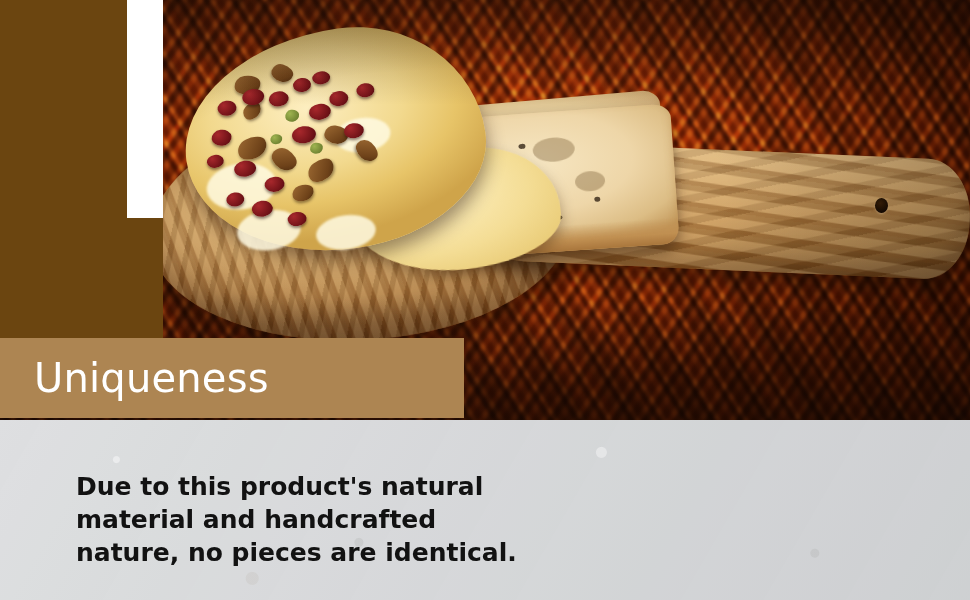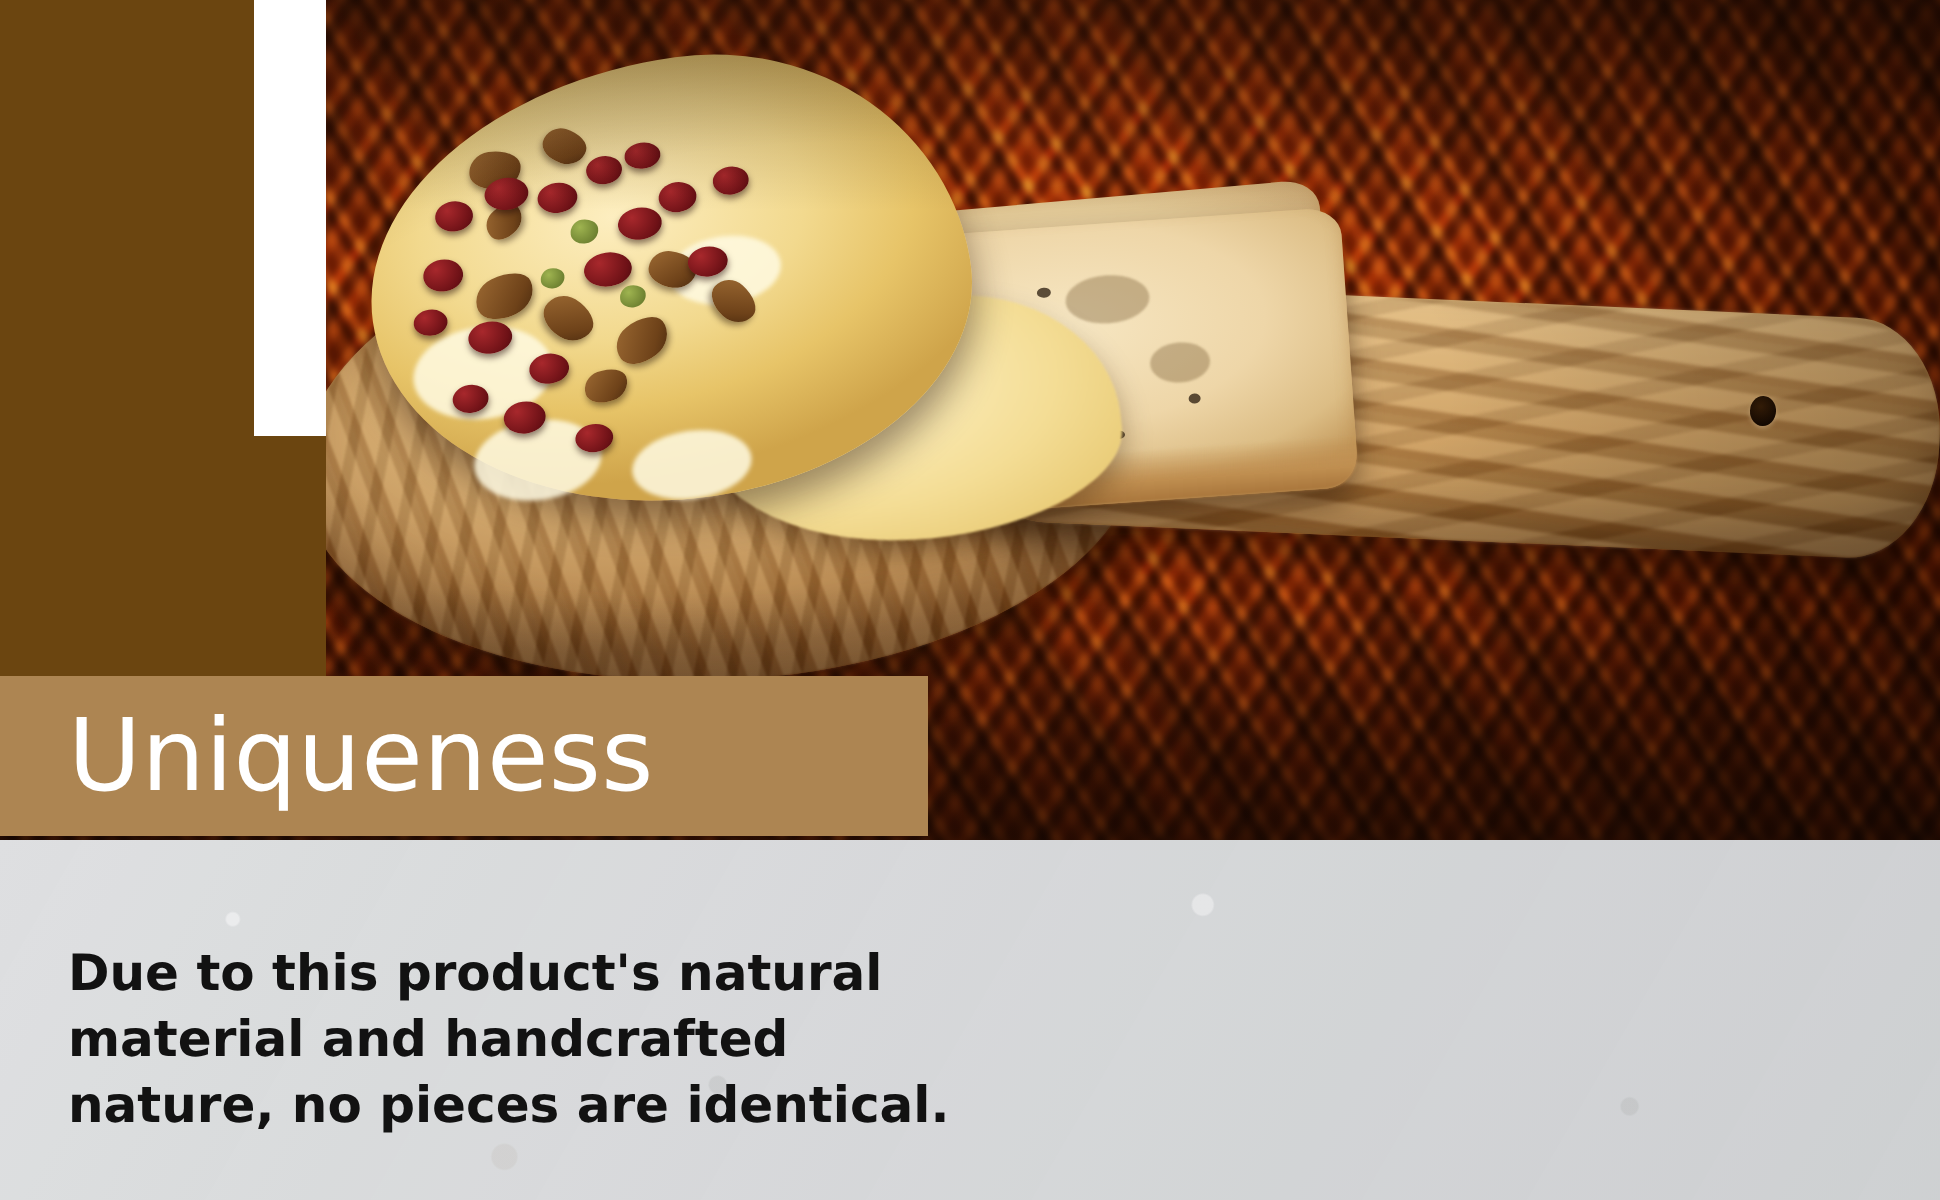--- a/index.html
+++ b/index.html
@@ -159,21 +159,21 @@
 
   
   .title-banner{
     position:absolute;left:0;top:338px;width:464px;height:80px;
     background:#ad8552;
     display:flex;align-items:center;
   }
   .title-text{
     margin-left:34px;
     color:#ffffff;
-    font-size:50px;
+    font-size:40px;
     font-weight:400;
     letter-spacing:.2px;
     line-height:1;
     font-family:"DejaVu Sans","Liberation Sans",sans-serif;
   }
 
   
   .bottom{
     position:absolute;left:0;top:420px;width:970px;height:180px;
     background:#d2d4d6;
@@ -183,21 +183,21 @@
     background-image:
       radial-gradient(circle at 12% 22%,rgba(255,255,255,.55) 0 3px,rgba(0,0,0,0) 4px),
       radial-gradient(circle at 37% 68%,rgba(150,150,150,.22) 0 4px,rgba(0,0,0,0) 5px),
       radial-gradient(circle at 62% 18%,rgba(255,255,255,.45) 0 5px,rgba(0,0,0,0) 6px),
       radial-gradient(circle at 84% 74%,rgba(140,140,140,.18) 0 4px,rgba(0,0,0,0) 5px),
       radial-gradient(circle at 26% 88%,rgba(180,170,160,.20) 0 6px,rgba(0,0,0,0) 7px),
       linear-gradient(120deg,rgba(255,255,255,.30),rgba(190,192,194,.25));
     opacity:.85;
   }
   .cols{position:absolute;inset:0;display:flex;}
-  .col{position:relative;}
+  .col{position:relative;margin-left:42px;}
   .col.left{width:515px;}
   .col.right{width:455px;}
   .body-text{
     position:absolute;top:50px;color:#121212;
     font-size:25px;line-height:33px;
     font-family:"DejaVu Sans","Liberation Sans",sans-serif;
   }
   .col.left .body-text{left:34px;width:460px;font-weight:700;}
   .col.right .body-text{left:15px;width:430px;font-weight:400;}
 </style>

